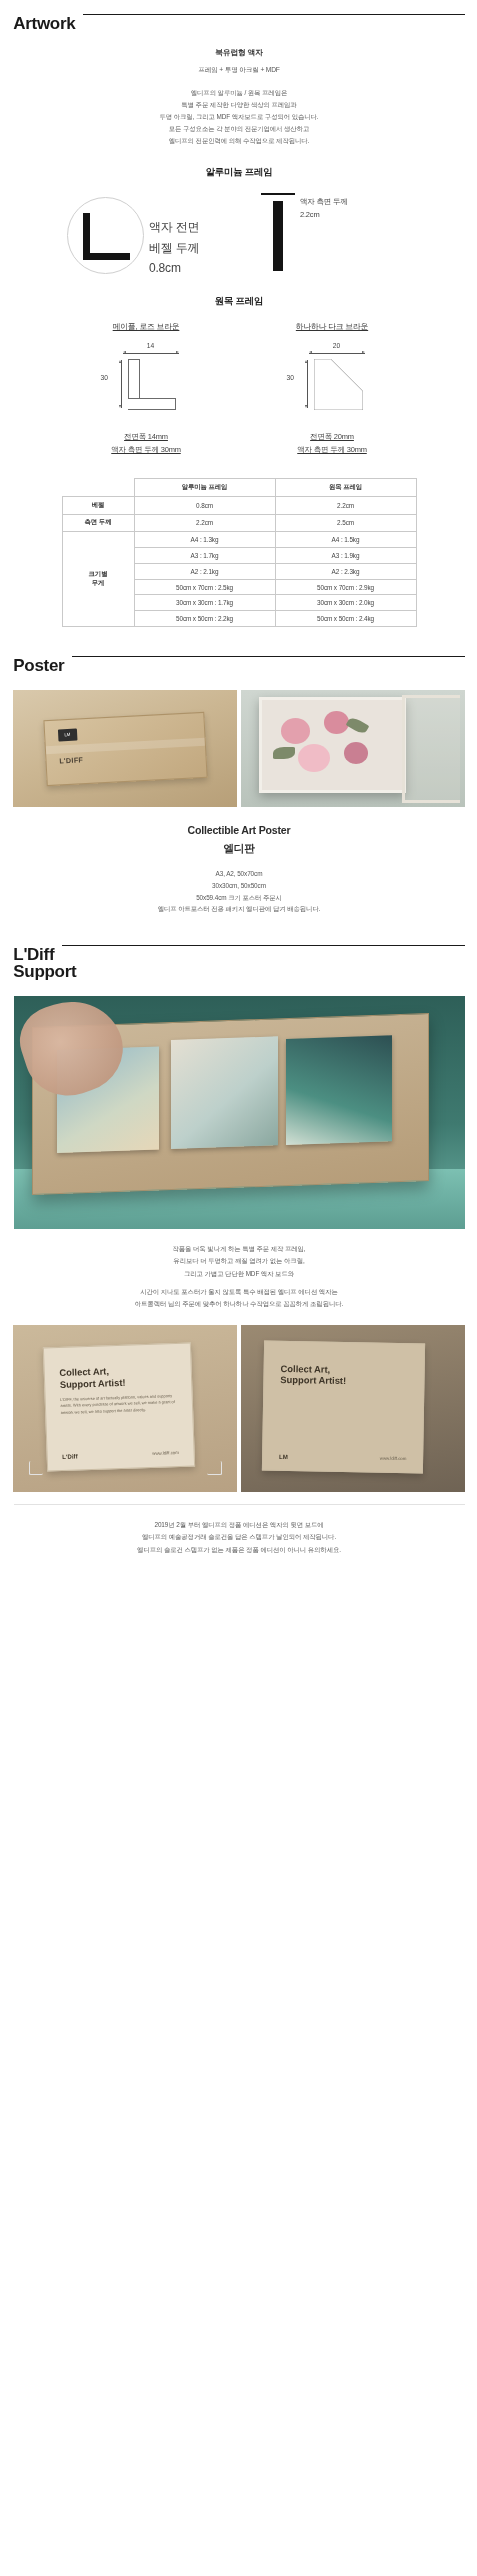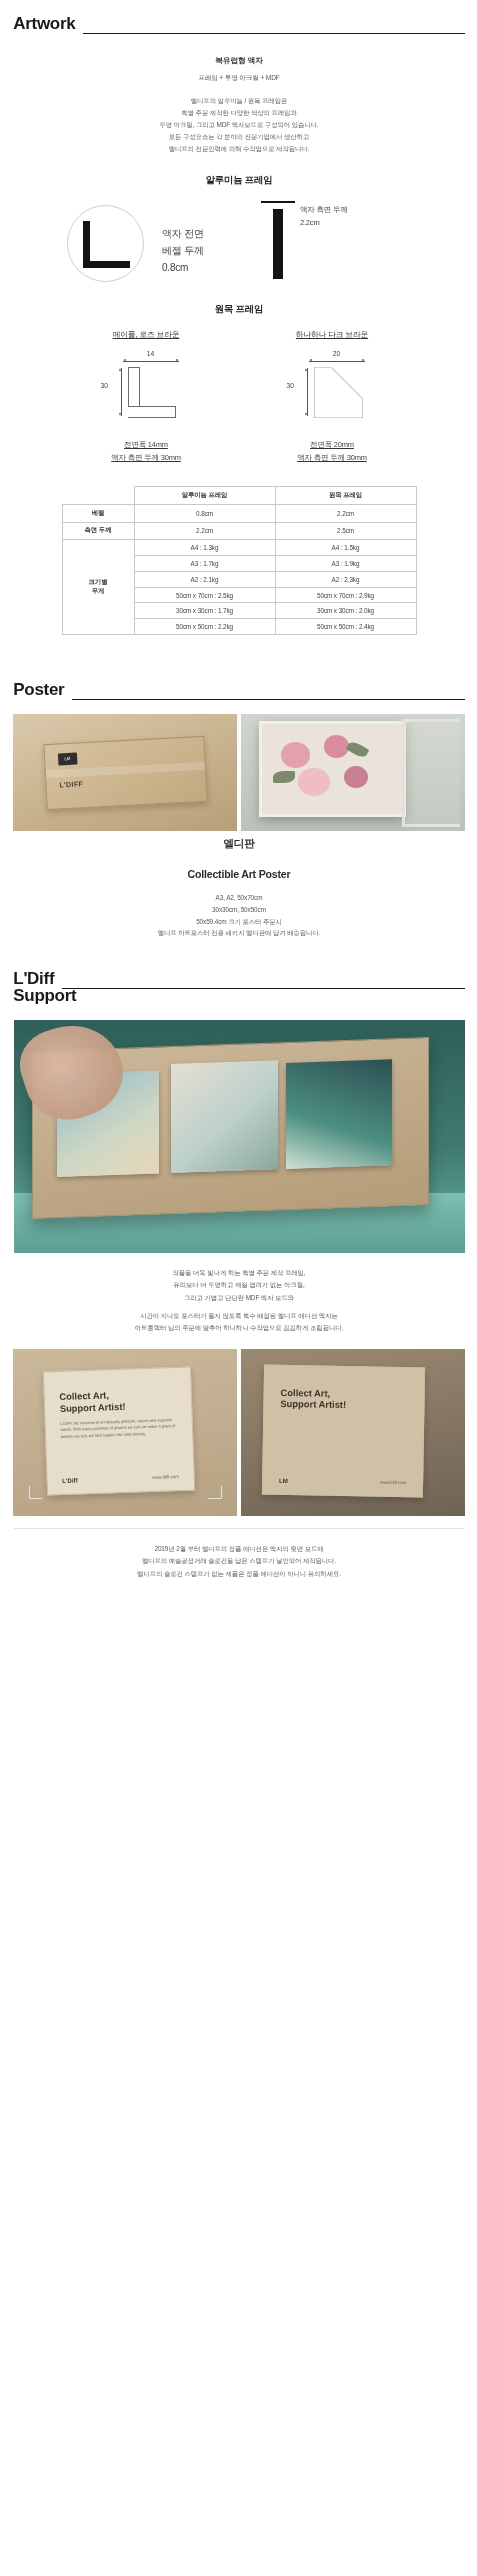--- a/index.html
+++ b/index.html
@@ -13,21 +13,21 @@
   }
   .page { width: 478px; margin: 0 auto; position: relative; }
 
   
   .sec-head {
     padding: 0 13.3px;
     margin-top: 14.4px;
   }
   .sec-head .line1 {
     display: flex;
-    align-items: flex-end;
+    align-items: flex-start;
     gap: 7.8px;
   }
   .sec-head .t {
     font-size: 17px;
     font-weight: bold;
     letter-spacing: -0.3px;
     color: #1a1a1a;
     white-space: nowrap;
   }
   .sec-head .rule {
@@ -49,21 +49,21 @@
     font-size: 10.6px;
     font-weight: bold;
     color: #2b2b2b;
     margin-top: 16.7px;
     letter-spacing: -0.2px;
   }
   .h3 {
     font-size: 7.8px;
     font-weight: bold;
     color: #3a3a3a;
-    margin-top: 21px;
+    margin-top: 13px;
     letter-spacing: -0.2px;
   }
   .h4 {
     font-size: 6.7px;
     color: #555;
     margin-top: 7.8px;
     letter-spacing: -0.2px;
   }
   .para {
     font-size: 6.4px;
@@ -103,22 +103,22 @@
   .alu-corner .v {
     position: absolute; left: 0; top: 0;
     width: 7.2px; height: 47px; background: #141414;
   }
   .alu-corner .h {
     position: absolute; left: 0; bottom: 0;
     width: 47px; height: 7.2px; background: #141414;
   }
   .alu-lbl-a {
     position: absolute;
-    left: 162px; top: 24.4px;
-    font-size: 10px; line-height: 1.7; color: #444;
+    left: 149px; top: 24.4px;
+    font-size: 12px; line-height: 1.7; color: #444;
     letter-spacing: -0.2px;
   }
   .alu-bar {
     position: absolute;
     left: 273px; top: 7.8px;
     width: 10px; height: 70px;
     background: #141414;
   }
   .alu-bar-top {
     position: absolute;
@@ -589,21 +589,21 @@
       <td class="sizecell">30cm x 30cm : 1.7kg</td>
       <td class="sizecell">30cm x 30cm : 2.0kg</td>
     </tr>
     <tr>
       <td class="sizecell">50cm x 50cm : 2.2kg</td>
       <td class="sizecell">50cm x 50cm : 2.4kg</td>
     </tr>
   </tbody>
     </table>
 
-  <div class="sec-head" style="margin-top:45px;">
+  <div class="sec-head" style="margin-top:29px;">
     <div class="line1">
       <span class="t">Poster</span>
       <span class="rule"></span>
     </div>
   </div>
 
   <div class="photo-row">
     <div class="photo ph-box">
       <div class="carton">
         <div class="tape"></div>
@@ -618,22 +618,22 @@
         <div class="bloom b3"></div>
         <div class="bloom b4"></div>
         <div class="leaf l1"></div>
         <div class="leaf l2"></div>
       </div>
       <div class="chair"></div>
     </div>
   </div>
 
   <div class="center">
+    <div class="h2" style="font-size:10.6px;">Collectible Art Poster</div>
     <div class="h2" style="margin-top:5.6px;">엘디판</div>
-    <div class="h2" style="font-size:10.6px;">Collectible Art Poster</div>
     <div class="para">
       <div>A3, A2, 50x70cm</div>
       <div>30x30cm, 50x50cm</div>
       <div>50x59.4cm 크기 포스터 주문시</div>
       <div>엘디프 아트포스터 전용 패키지 엘디판에 담겨 배송됩니다.</div>
     </div>
   </div>
 
   <div class="sec-head" style="margin-top:30px;">
     <div class="line1">

